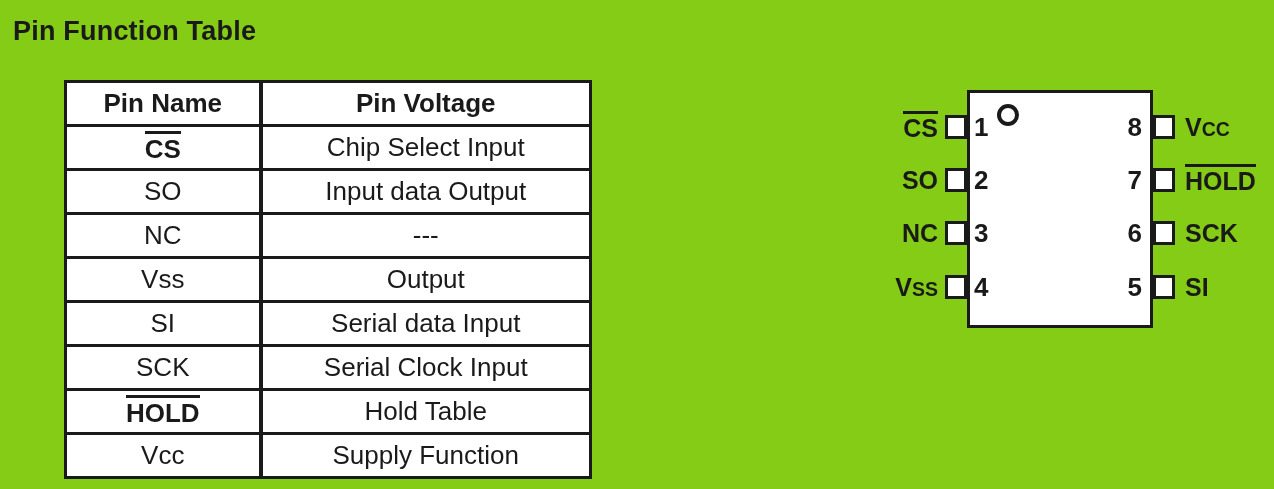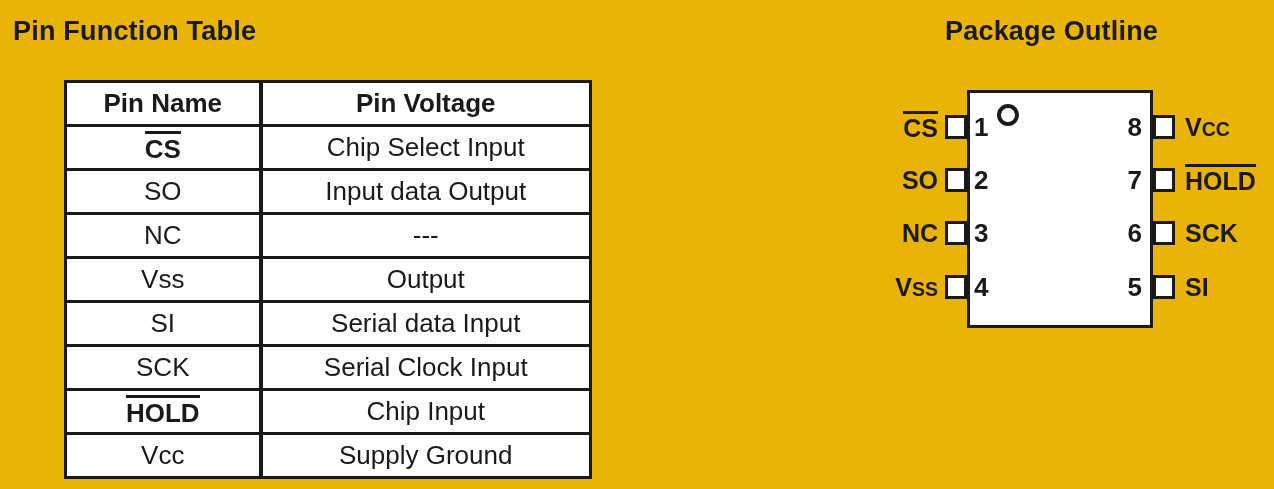--- a/index.html
+++ b/index.html
@@ -1,21 +1,21 @@
 <!DOCTYPE html>
 <html><head>
 <meta charset="utf-8">
 <style>
   * { margin: 0; padding: 0; box-sizing: border-box; }
   html, body { background: #ffffff; }
   .stage {
     position: relative;
     width: 1274px;
     height: 489px;
-    background: #eab308;
+    background: #84cc16;
     overflow: hidden;
     font-family: "Liberation Sans", sans-serif;
     color: #1a1a1a;
   }
   .section-title {
     position: absolute;
     font-size: 27px;
     font-weight: bold;
     letter-spacing: 0.2px;
     white-space: nowrap;
@@ -99,21 +99,20 @@
   }
   .pin-label .ol { line-height: 1.0; padding-top: 2px; }
 </style>
 </head>
 <body>
 
 <div class="stage">
 
   <div class="section-title" id="pin-table-title">Pin Function Table</div>
 
-  <div class="section-title" id="package-title">Package Outline</div>
 
   <table class="pin-table">
     <colgroup>
         <col class="c-name">
         <col class="c-func">
       </colgroup>
     <thead>
       <tr>
         <th>Pin Name</th>
         <th class="func-head">Pin Voltage</th>
@@ -139,25 +138,25 @@
         <tr>
           <td class="name-cell">SI</td>
           <td class="func-cell">Serial data Input</td>
         </tr>
         <tr>
           <td class="name-cell">SCK</td>
           <td class="func-cell">Serial Clock Input</td>
         </tr>
         <tr>
           <td class="name-cell bold"><span class="ol">HOLD</span></td>
-          <td class="func-cell">Chip Input</td>
+          <td class="func-cell">Hold Table</td>
         </tr>
         <tr>
           <td class="name-cell">Vcc</td>
-          <td class="func-cell">Supply Ground</td>
+          <td class="func-cell">Supply Function</td>
         </tr>
       </tbody>
   </table>
 
   <div class="pkg-layer">
     <div class="pkg-body"></div>
     <div class="pkg-dot"></div>
 
   <div class="pin-square" style="left: 945px; top: 115px;"></div>
       <div class="pin-number" style="top: 110px; left: 974px; text-align: left;">1</div>

